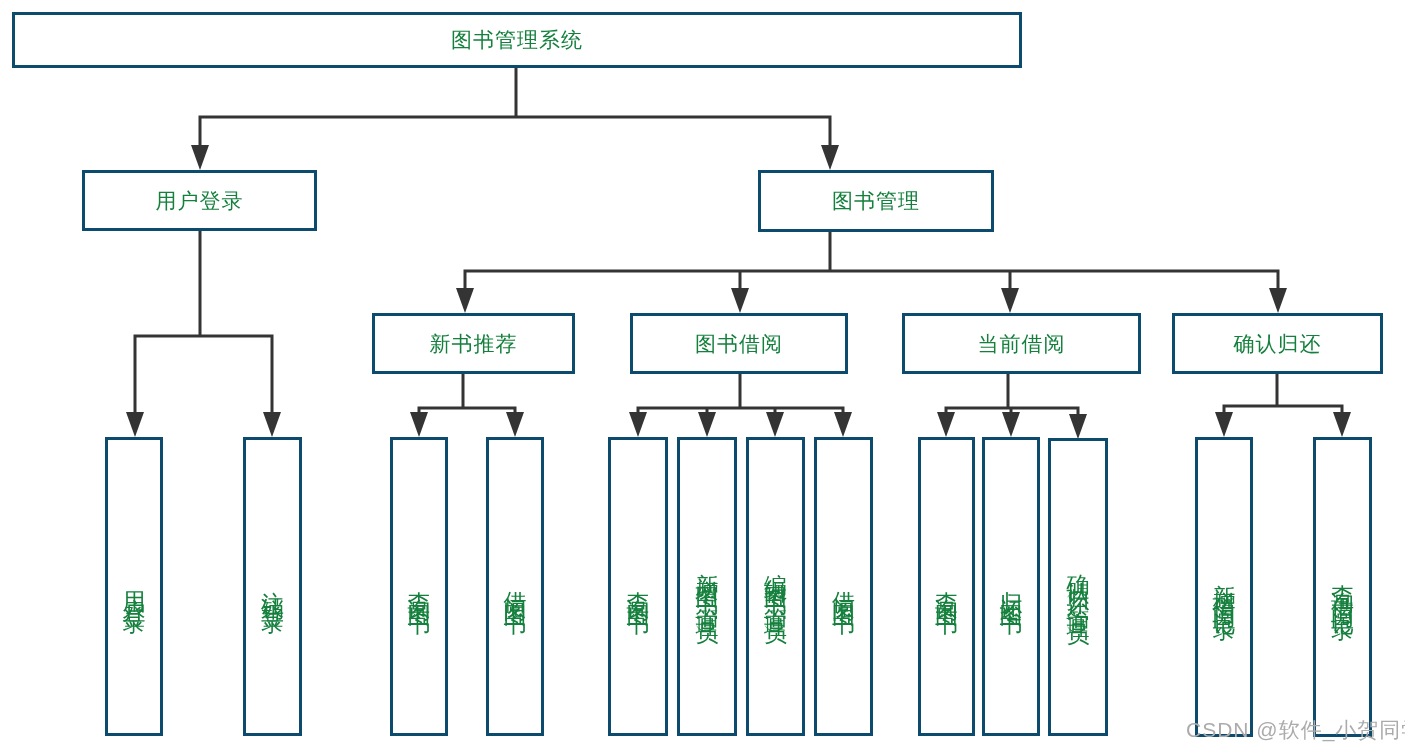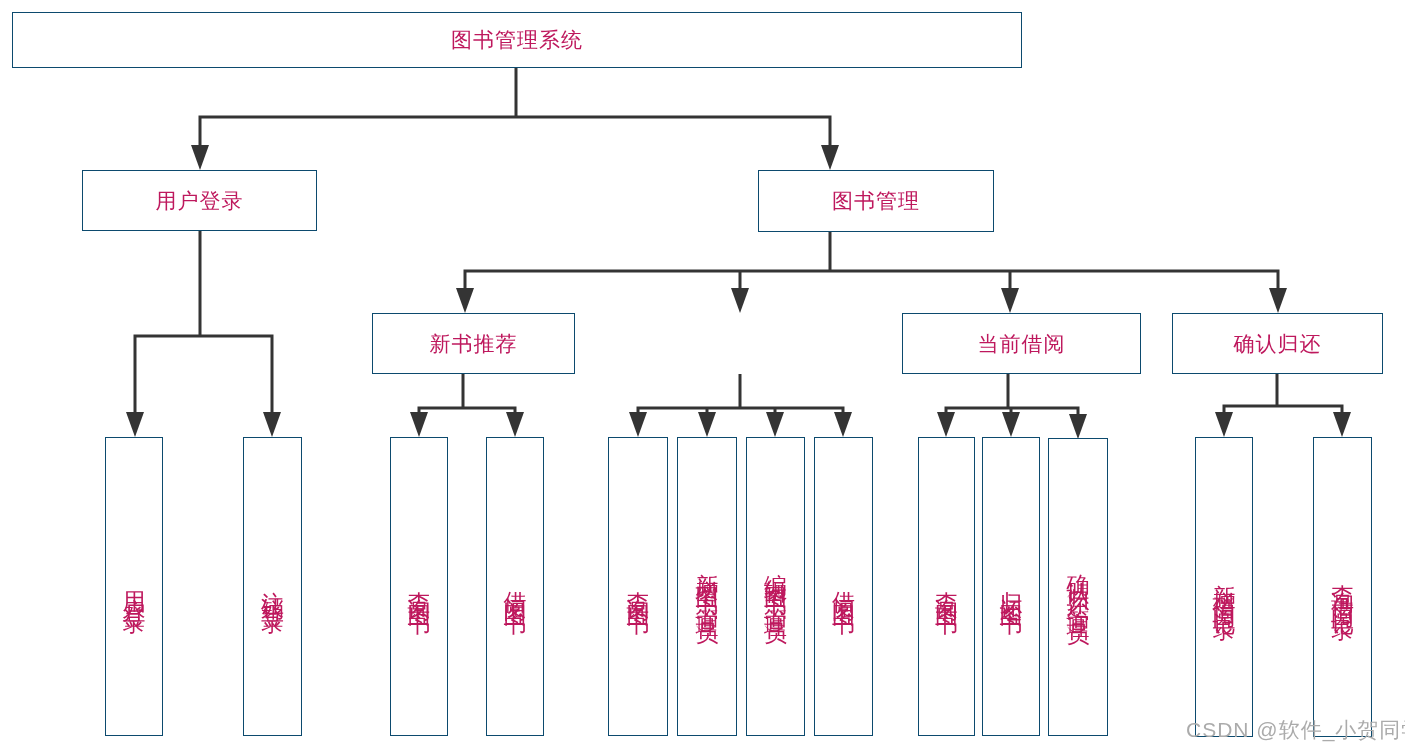--- a/index.html
+++ b/index.html
@@ -18,26 +18,26 @@
   .connectors {
     position: absolute;
     left: 0;
     top: 0;
     width: 1405px;
     height: 747px;
   }
   .node {
     position: absolute;
     box-sizing: border-box;
-    border: 1px solid #0c4a6e;
+    border: 3px solid #0c4a6e;
     background: #ffffff;
     display: flex;
     align-items: center;
     justify-content: center;
-    color: #be185d;
+    color: #15803d;
     text-align: right;
   }
   .hbox .label {
     font-size: 21px;
     letter-spacing: 1px;
     white-space: nowrap;
   }
   .vbox .label {
     writing-mode: vertical-rl;
     text-orientation: mixed;
@@ -129,20 +129,23 @@
   <div class="node hbox" id="n-user-login">
     <span class="label">用户登录</span>
   </div>
   <div class="node hbox" id="n-book-mgmt">
     <span class="label">图书管理</span>
   </div>
 
   <div class="node hbox" id="n-new-book-rec">
     <span class="label">新书推荐</span>
   </div>
+  <div class="node hbox" id="n-book-borrow">
+    <span class="label">图书借阅</span>
+  </div>
   <div class="node hbox" id="n-current-borrow">
     <span class="label">当前借阅</span>
   </div>
   <div class="node hbox" id="n-borrow-records">
     <span class="label">确认归还</span>
   </div>
 
   <div class="node vbox" id="n-ul-login">
     <span class="label">用户登录</span>
   </div>

